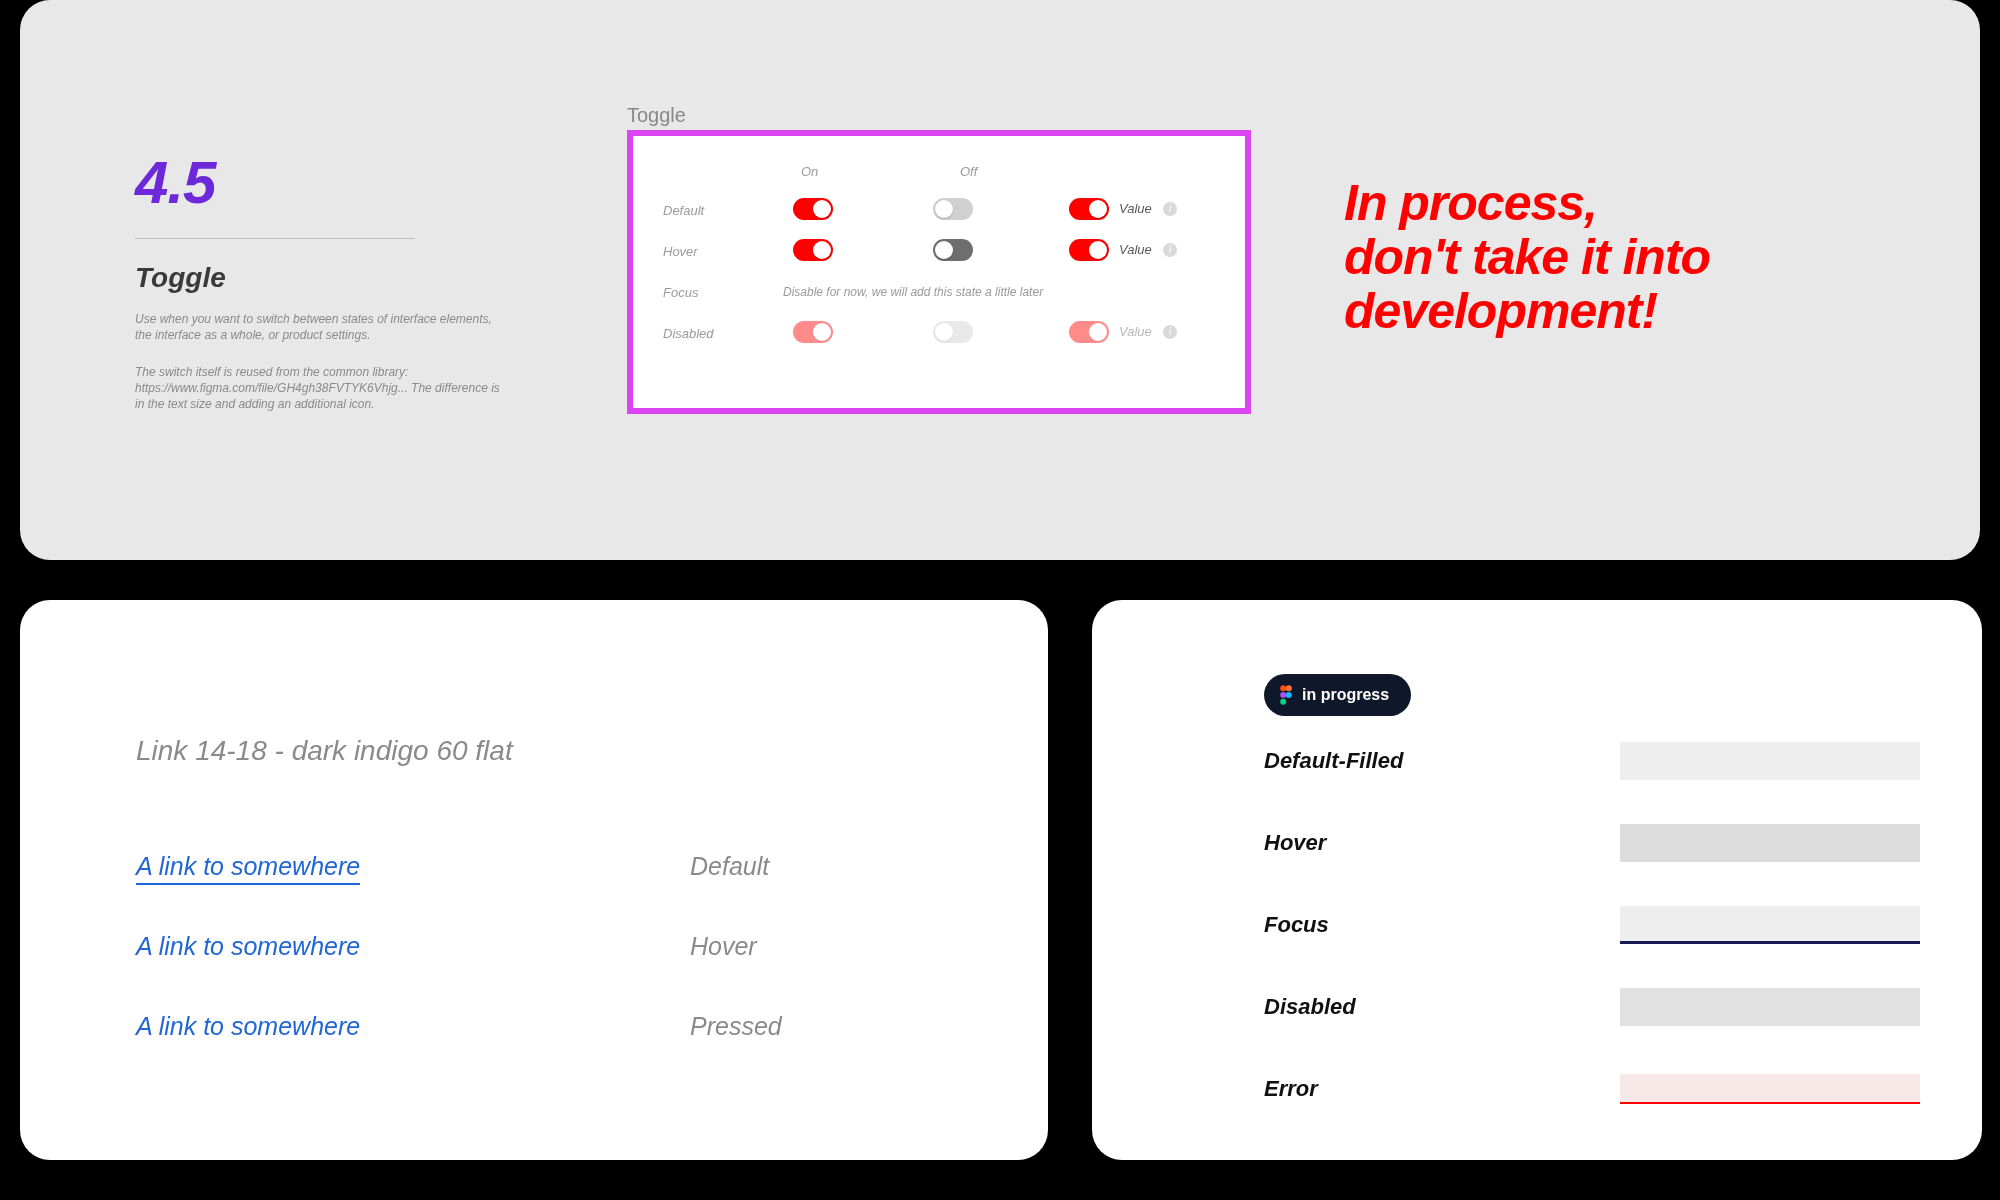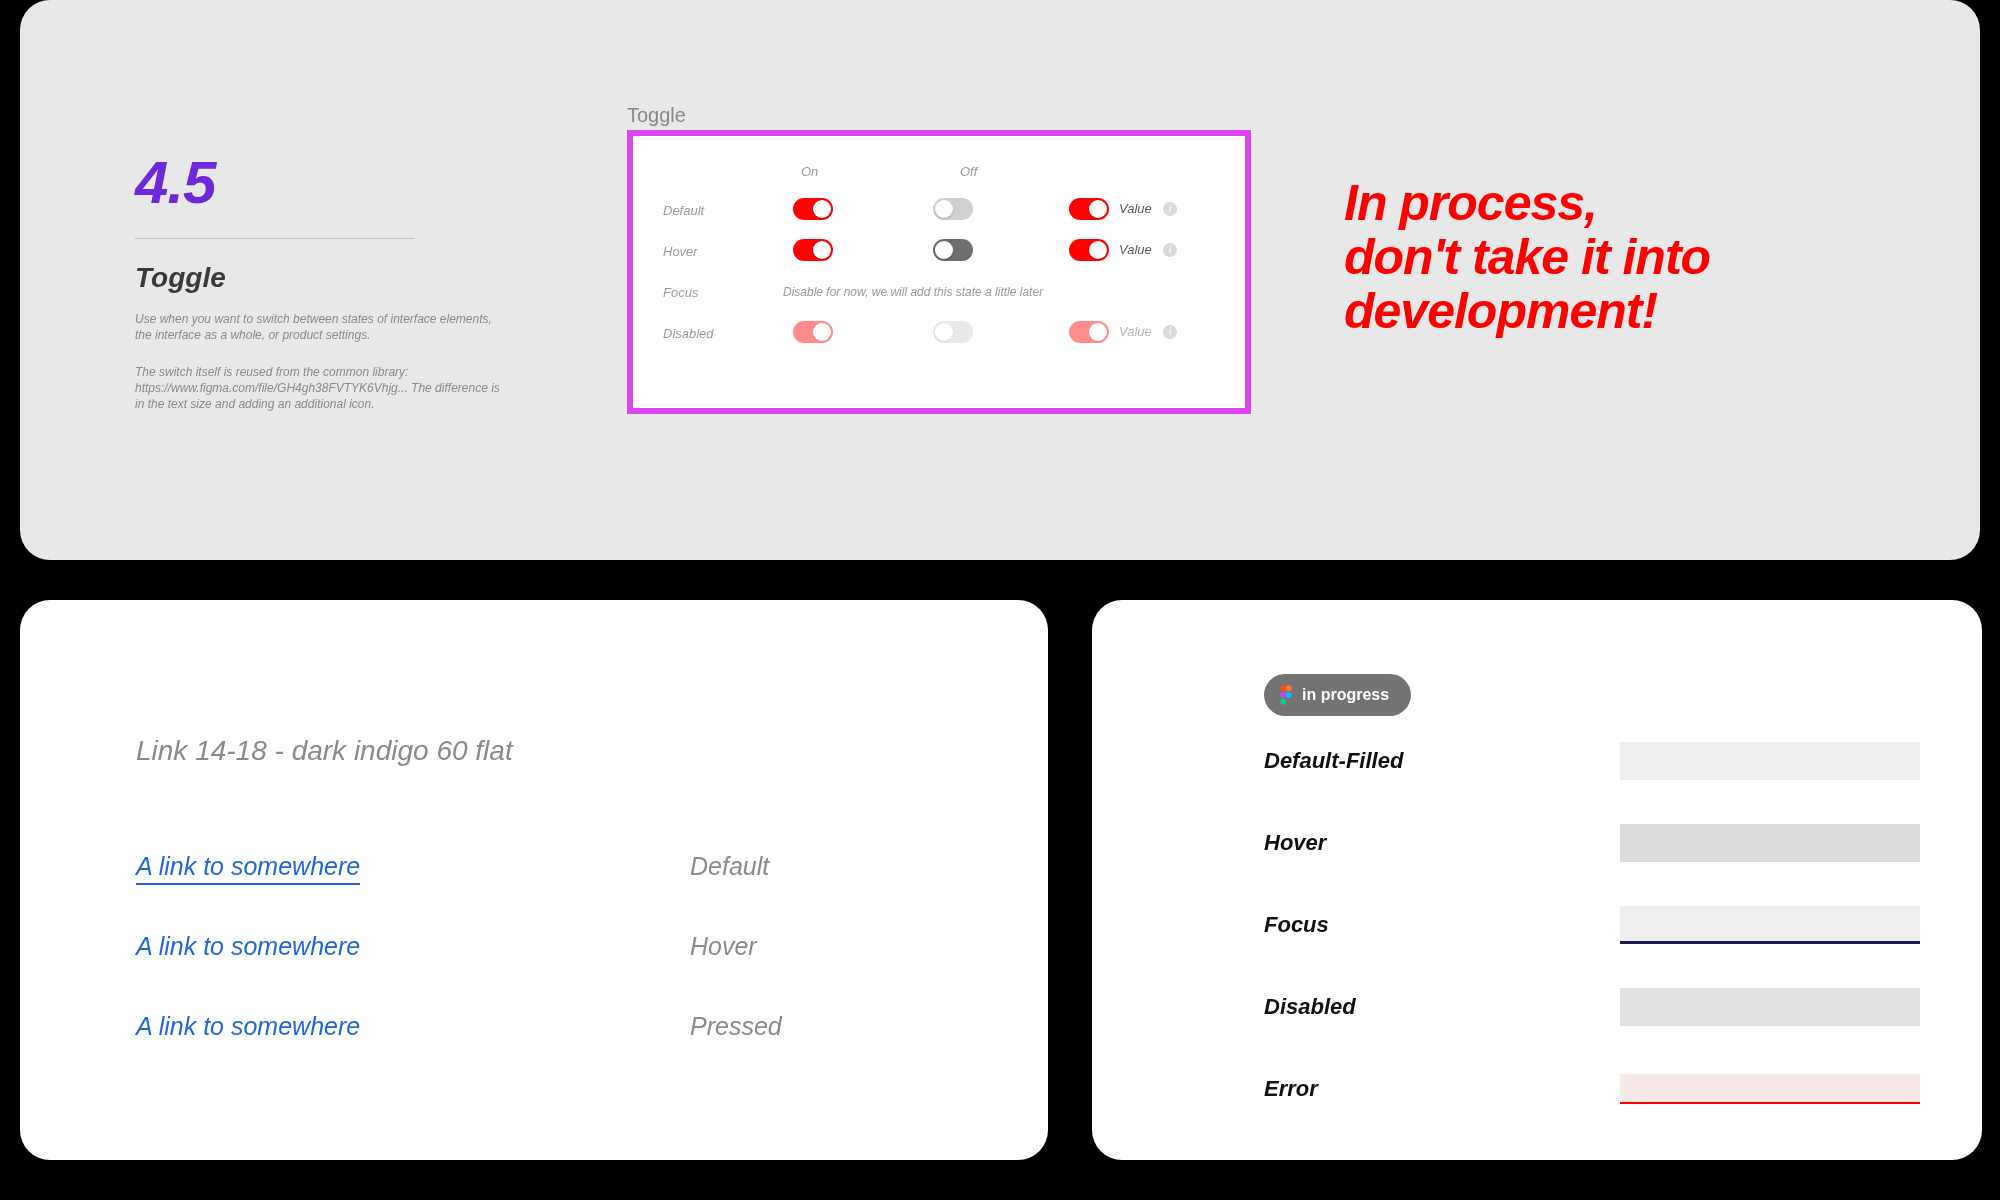--- a/index.html
+++ b/index.html
@@ -140,21 +140,21 @@
 
   
   .card3 {
     position: absolute; left: 1092px; top: 600px;
     width: 890px; height: 560px;
     background: #fff; border-radius: 30px;
   }
   .badge {
     position: absolute; left: 172px; top: 74px;
     height: 42px; padding: 0 22px 0 16px;
-    background: #737373; border-radius: 21px;
+    background: #0f172a; border-radius: 21px;
     display: flex; align-items: center; gap: 10px;
     color: #fff; font-size: 16px; font-weight: 600;
   }
   .figma-ico { width: 12px; height: 20px; display:inline-block; }
   .input-row { position: absolute; left: 172px; right: 62px; height: 42px; display:flex; align-items:center;font-style:italic; }
   .ir1 { top: 140px; }
   .ir2 { top: 222px; }
   .ir3 { top: 304px; }
   .ir4 { top: 386px; }
   .ir5 { top: 468px; }

